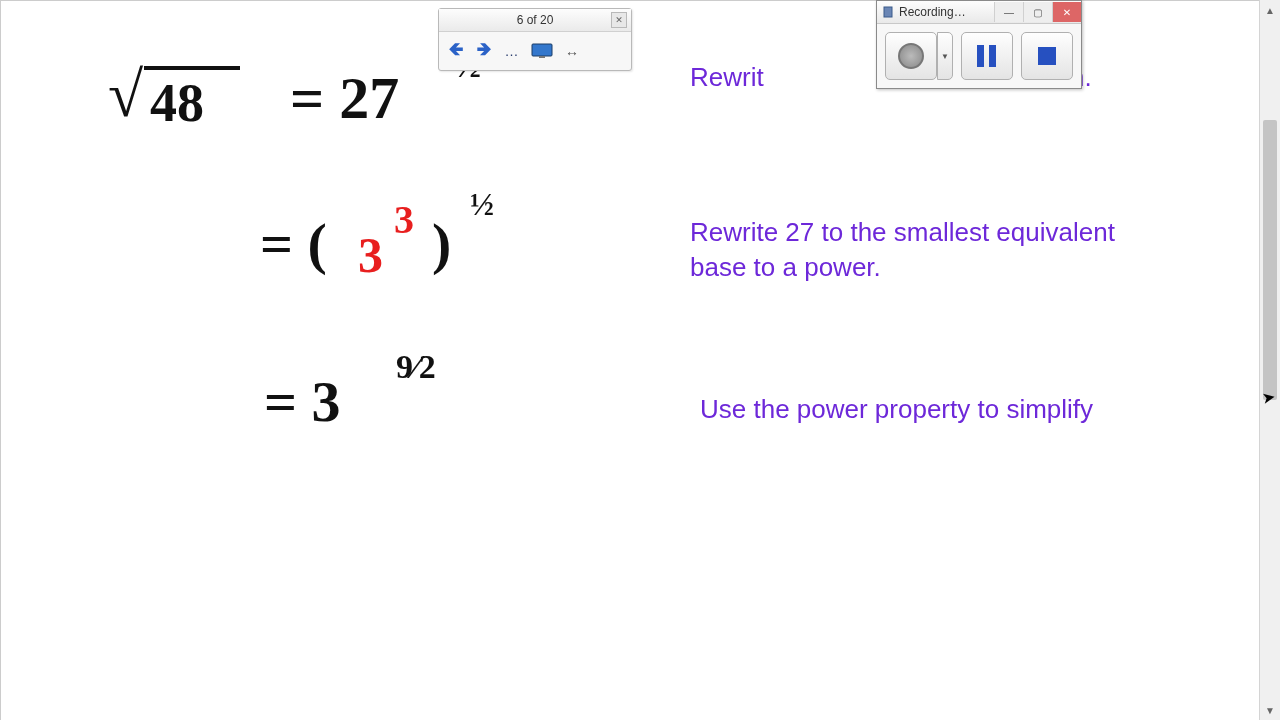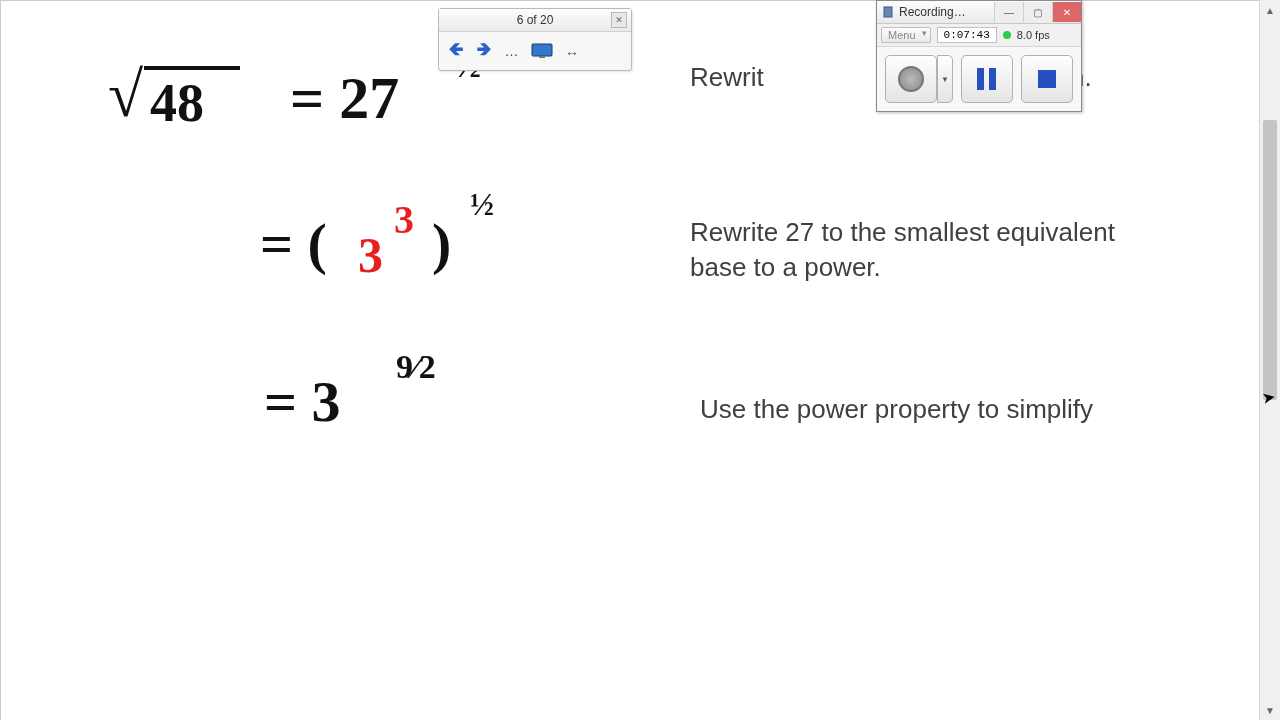--- a/index.html
+++ b/index.html
@@ -162,21 +162,21 @@
 }
 .rec-pause {
   display:flex; gap:5px;
 }
 .rec-pause span { width:7px; height:22px; background:#2650c0;}
 .rec-stop { width:18px; height:18px; background:#2650c0;}
 
 
 .inst {
   position:absolute;
-  color:#404040;
+  color:#6d28d9;
   font-size:26px;
   line-height:1.35;
   width: 460px;
 }
 
 
 .hand {
   position:absolute;
   font-family: "Comic Sans MS","Segoe Script",cursive;
   color:#111;
@@ -245,26 +245,20 @@
           <rect x="3" y="2" width="8" height="10" fill="#6a86b5" stroke="#3a5a8a"></rect>
         </svg>
     </span>
     <span>Recording…</span>
     <div class="rec-ctrls">
       <span>—</span>
       <span>▢</span>
       <span class="close">✕</span>
     </div>
   </div>
-  <div class="rec-status">
-    <span class="rec-menu">Menu</span>
-    <span class="rec-time">0:07:43</span>
-    <span class="rec-dot"></span>
-    <span class="rec-fps">8.0 fps</span>
-  </div>
   <div class="rec-body">
     <div class="rec-btn">
       <div class="rec-record-dot"></div>
     </div>
     <div class="rec-btn small-attach">
       <span style="font-size:8px;color:#555">▼</span>
     </div>
     <div class="rec-btn">
       <div class="rec-pause">
           <span></span>

